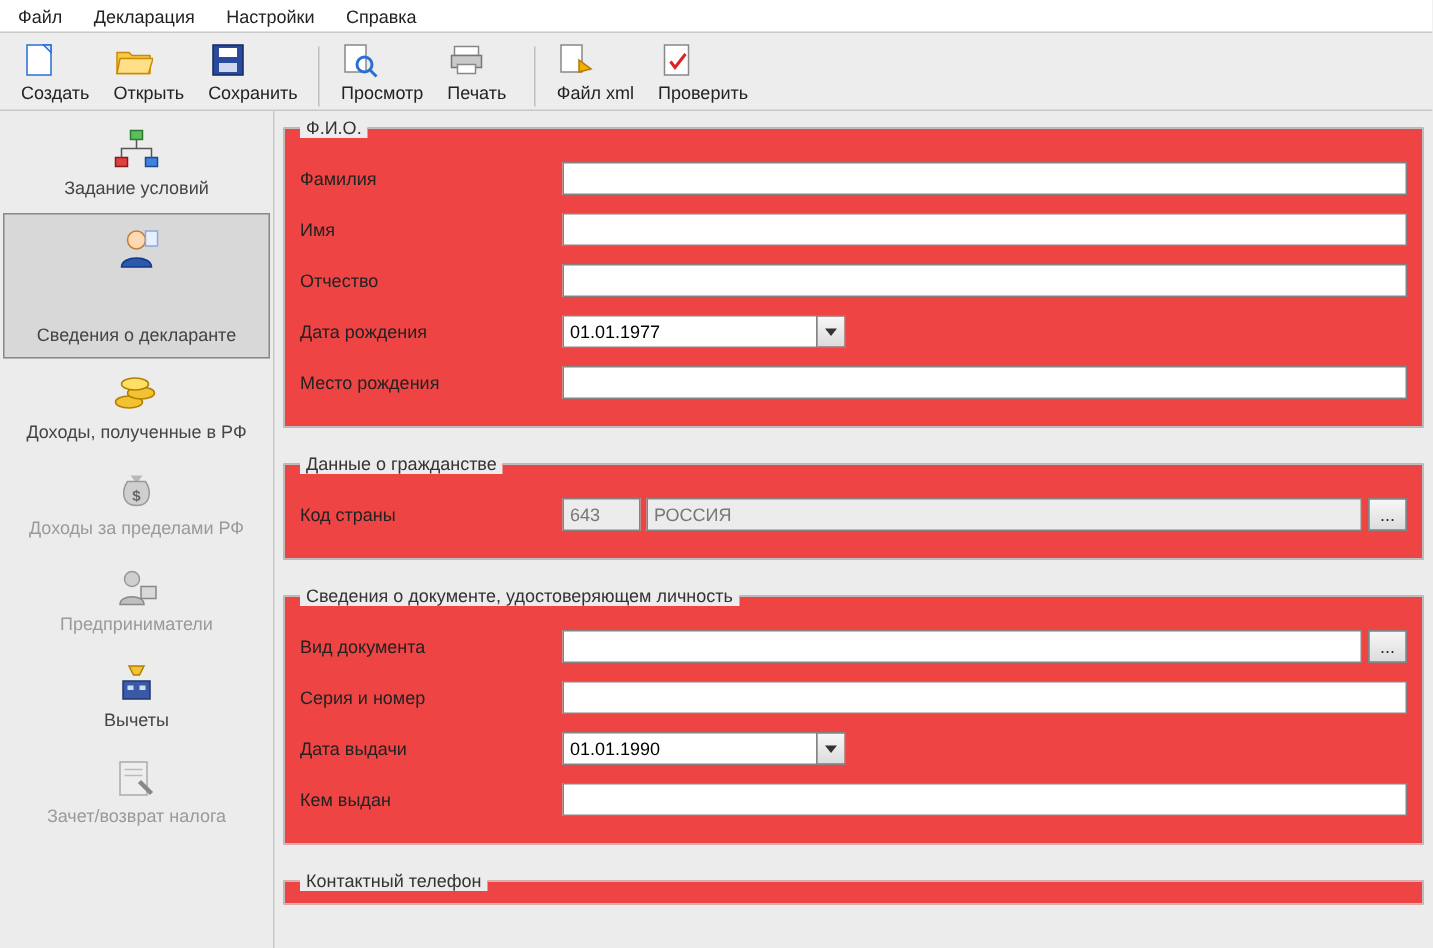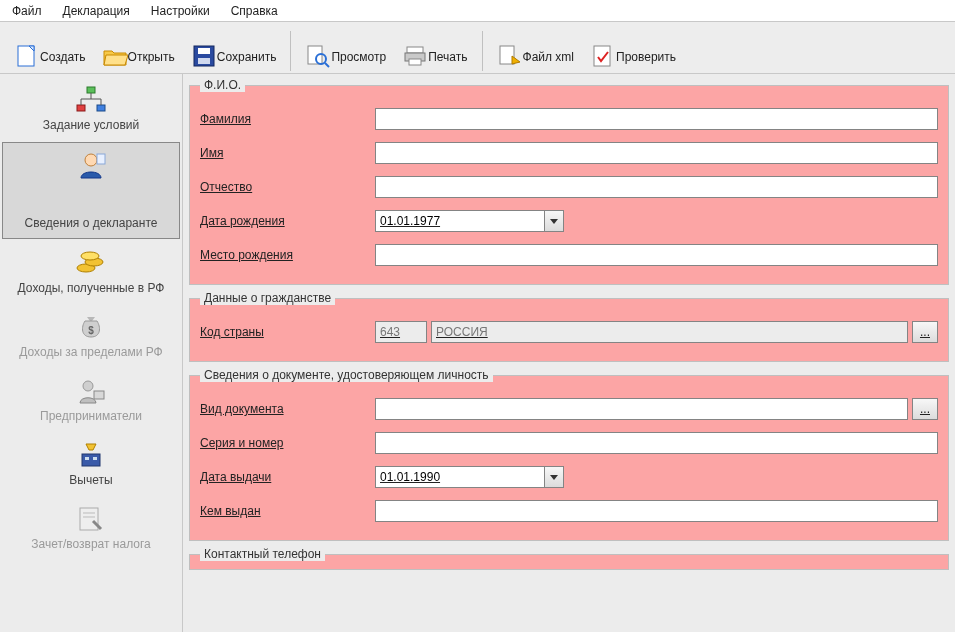--- a/index.html
+++ b/index.html
@@ -29,22 +29,22 @@
   .toolbar {
     background: #ededed;
     border-bottom: 1px solid #c8c8c8;
     display: flex;
     align-items: flex-end;
     height: 52px;
     padding: 2px 6px 2px 6px;
   }
   .tool-btn {
     display: flex;
-    flex-direction: row;
-    align-items: center;
+    flex-direction: column;
+    align-items: flex-start;
     padding: 2px 8px;
     min-width: 60px;
     cursor: default;
   }
   .tool-btn .icon {
     width: 26px;
     height: 26px;
     display:flex;
     align-items:center;
     justify-content:center;
@@ -100,36 +100,35 @@
     font-size: 12px;
     line-height: 14px;
   }
   .formarea {
     flex: 1;
     padding: 2px 6px 6px 6px;
     overflow:auto;
   }
   fieldset {
     border: 1px solid #bfbfbf;
-    margin: 2px 0 6px 0;
+    margin: 2px 0 17px 0;
     padding: 8px 10px 10px 10px;
-    background:#fca5a5;
+    background:#ef4444;
   }
   legend {
     font-size: 12px;
     padding: 0 4px;
     color:#333;
     background:#ececec;
   }
   .row {
     display: flex;
     align-items: center;
     min-height: 30px;
     margin: 4px 0;
-    text-decoration: underline;
   }
   .row .flabel {
     width: 175px;
     color: #222;
   }
   .row .finput {
     flex: 1;
     display:flex;
     gap:4px;
     align-items:flex-start;

